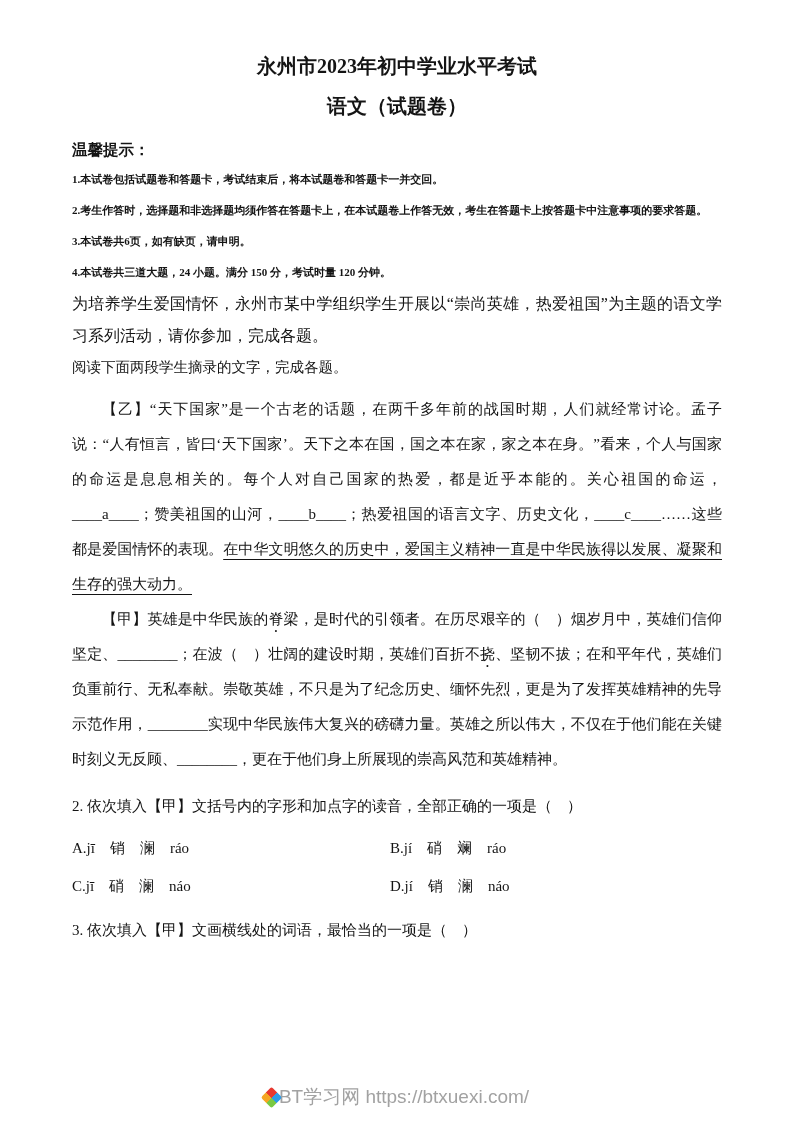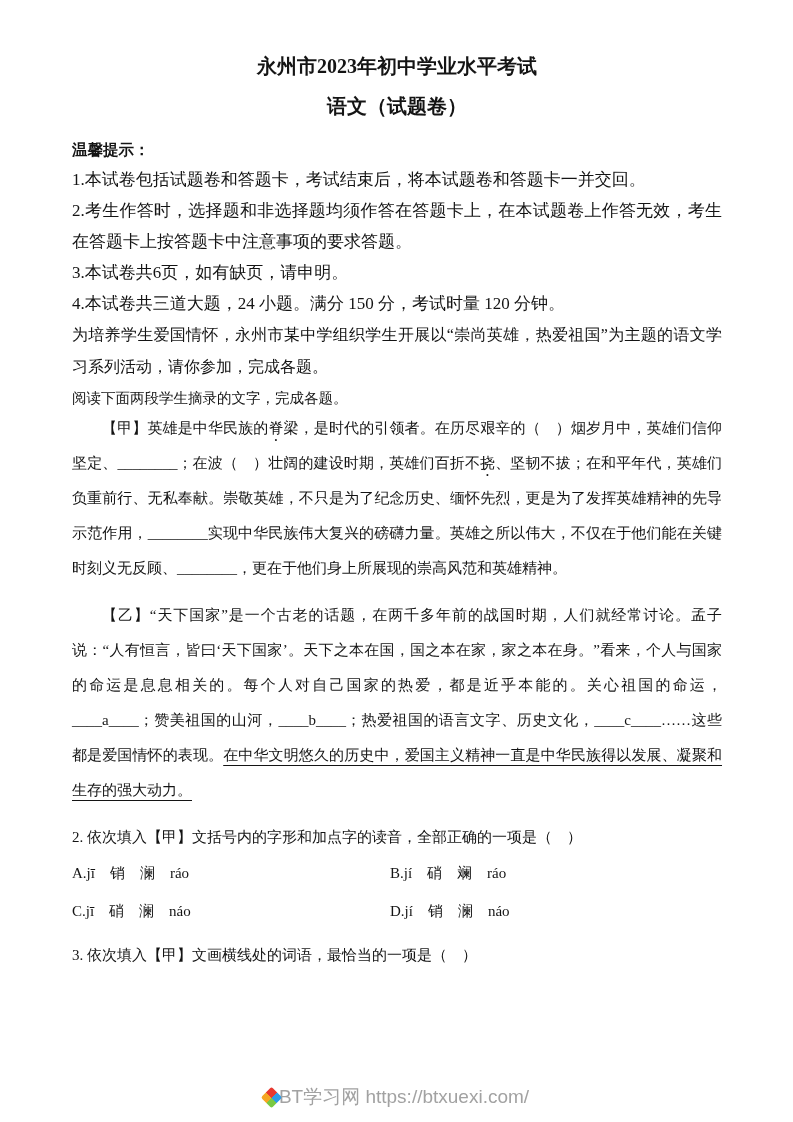--- a/index.html
+++ b/index.html
@@ -8,21 +8,21 @@
     width:793px; height:1122px; position:relative; overflow:hidden;
     font-family:"Liberation Serif","DejaVu Serif",serif;
     color:#141414;
   }
   .page { padding:52px 71px 0 72px; }
 
   .title, .subtitle { text-align:center; font-weight:bold; font-size:20px; line-height:28px; }
   .subtitle { margin-top:12px; }
 
   .notice-heading { margin-top:16px; font-size:15.5px; font-weight:bold; line-height:28px; }
-  .notice-item { font-size:17px; font-weight:normal; line-height:31px; text-align:justify; }
+  .notice-item { font-size:11px; font-weight:bold; line-height:31px; text-align:justify; }
 
   .section-heading { margin-top:2px; font-size:16px; font-weight:bold; line-height:30px; }
   .intro { font-size:16px; font-weight:normal; line-height:32px; text-align:justify; }
   .prompt { margin-top:2px; font-size:14.5px; line-height:26px; }
 
   .passage { font-size:15px; line-height:35px; text-align:justify; text-indent:2em; }
   .passage-yi { margin-top:12px; }
 
   .em-dot {
     -webkit-text-emphasis:filled dot; -webkit-text-emphasis-position:under;
@@ -34,21 +34,21 @@
   .question-1 { margin-top:8px; }
   .chars-row { margin-top:4px; font-size:15.5px; line-height:28px; }
 
   .tian-grid { display:flex; margin-top:6px; }
   .tian-cell { position:relative; width:22px; height:27px; border:1px solid #666; margin-left:-1px; background:#fff; }
   .tian-cell:first-child { margin-left:0; }
   .tian-cell::before { content:""; position:absolute; top:2px; bottom:2px; left:50%; width:0; border-left:1px dashed #9a9a9a; }
   .tian-cell::after  { content:""; position:absolute; left:2px; right:2px; top:50%; height:0; border-top:1px dashed #9a9a9a; }
 
   .question-2 { margin-top:16px; }
-  .options { margin-top:10px; display:grid; grid-template-columns:318px auto; row-gap:12px; justify-content:start; }
+  .options { margin-top:16px; display:grid; grid-template-columns:318px auto; row-gap:12px; justify-content:start; }
   .option { font-size:15px; line-height:26px; }
 
   .question-3 { margin-top:18px; }
 
   .footer {
     position:absolute; left:0; right:0; bottom:12px;
     display:flex; align-items:center; justify-content:center; 
     color:#a2a2a2; font-size:19px;
     font-family:"Liberation Sans","DejaVu Sans",sans-serif;
   }
@@ -70,23 +70,23 @@
     <p class="notice-heading">温馨提示：</p>
     <p class="notice-item">1.本试卷包括试题卷和答题卡，考试结束后，将本试题卷和答题卡一并交回。</p>
     <p class="notice-item">2.考生作答时，选择题和非选择题均须作答在答题卡上，在本试题卷上作答无效，考生在答题卡上按答题卡中注意事项的要求答题。</p>
     <p class="notice-item">3.本试卷共6页，如有缺页，请申明。</p>
     <p class="notice-item">4.本试卷共三道大题，24 小题。满分 150 分，考试时量 120 分钟。</p>
   </div>
 
   <p class="intro">为培养学生爱国情怀，永州市某中学组织学生开展以“崇尚英雄，热爱祖国”为主题的语文学习系列活动，请你参加，完成各题。</p>
   <p class="prompt">阅读下面两段学生摘录的文字，完成各题。</p>
 
+  <p class="passage passage-yi"><span>【乙】“天下国家”是一个古老的话题，在两千多年前的战国时期，人们就经常讨论。孟子说：“人有恒言，皆曰‘天下国家’。天下之本在国，国之本在家，家之本在身。”看来，个人与国家的命运是息息相关的。每个人对自己国家的热爱，都是近乎本能的。关心祖国的命运，____a____；赞美祖国的山河，____b____；热爱祖国的语言文字、历史文化，____c____……这些都是爱国情怀的表现。</span><span class="underlined">在中华文明悠久的历史中，爱国主义精神一直是中华民族得以发展、凝聚和生存的强大动力。</span></p>
+
   <p class="passage"><span>【甲】英雄是中华民族的</span><span class="em-dot">脊</span><span>梁，是时代的引领者。在历尽艰辛的（　）烟岁月中，英雄们信仰坚定、________；在波（　）壮阔的建设时期，英雄们百折不</span><span class="em-dot">挠</span><span>、坚韧不拔；在和平年代，英雄们负重前行、无私奉献。崇敬英雄，不只是为了纪念历史、缅怀先烈，更是为了发挥英雄精神的先导示范作用，________实现中华民族伟大复兴的磅礴力量。英雄之所以伟大，不仅在于他们能在关键时刻义无反顾、________，更在于他们身上所展现的崇高风范和英雄精神。</span></p>
-
-  <p class="passage passage-yi"><span>【乙】“天下国家”是一个古老的话题，在两千多年前的战国时期，人们就经常讨论。孟子说：“人有恒言，皆曰‘天下国家’。天下之本在国，国之本在家，家之本在身。”看来，个人与国家的命运是息息相关的。每个人对自己国家的热爱，都是近乎本能的。关心祖国的命运，____a____；赞美祖国的山河，____b____；热爱祖国的语言文字、历史文化，____c____……这些都是爱国情怀的表现。</span><span class="underlined">在中华文明悠久的历史中，爱国主义精神一直是中华民族得以发展、凝聚和生存的强大动力。</span></p>
 
 
   <div class="question question-2">
     <p class="q-text">2. 依次填入【甲】文括号内的字形和加点字的读音，全部正确的一项是（　）</p>
     <div class="options">
       <span class="option">A.jī　销　澜　ráo</span>
       <span class="option">B.jí　硝　斓　ráo</span>
       <span class="option">C.jī　硝　澜　náo</span>
       <span class="option">D.jí　销　澜　náo</span>
     </div>

